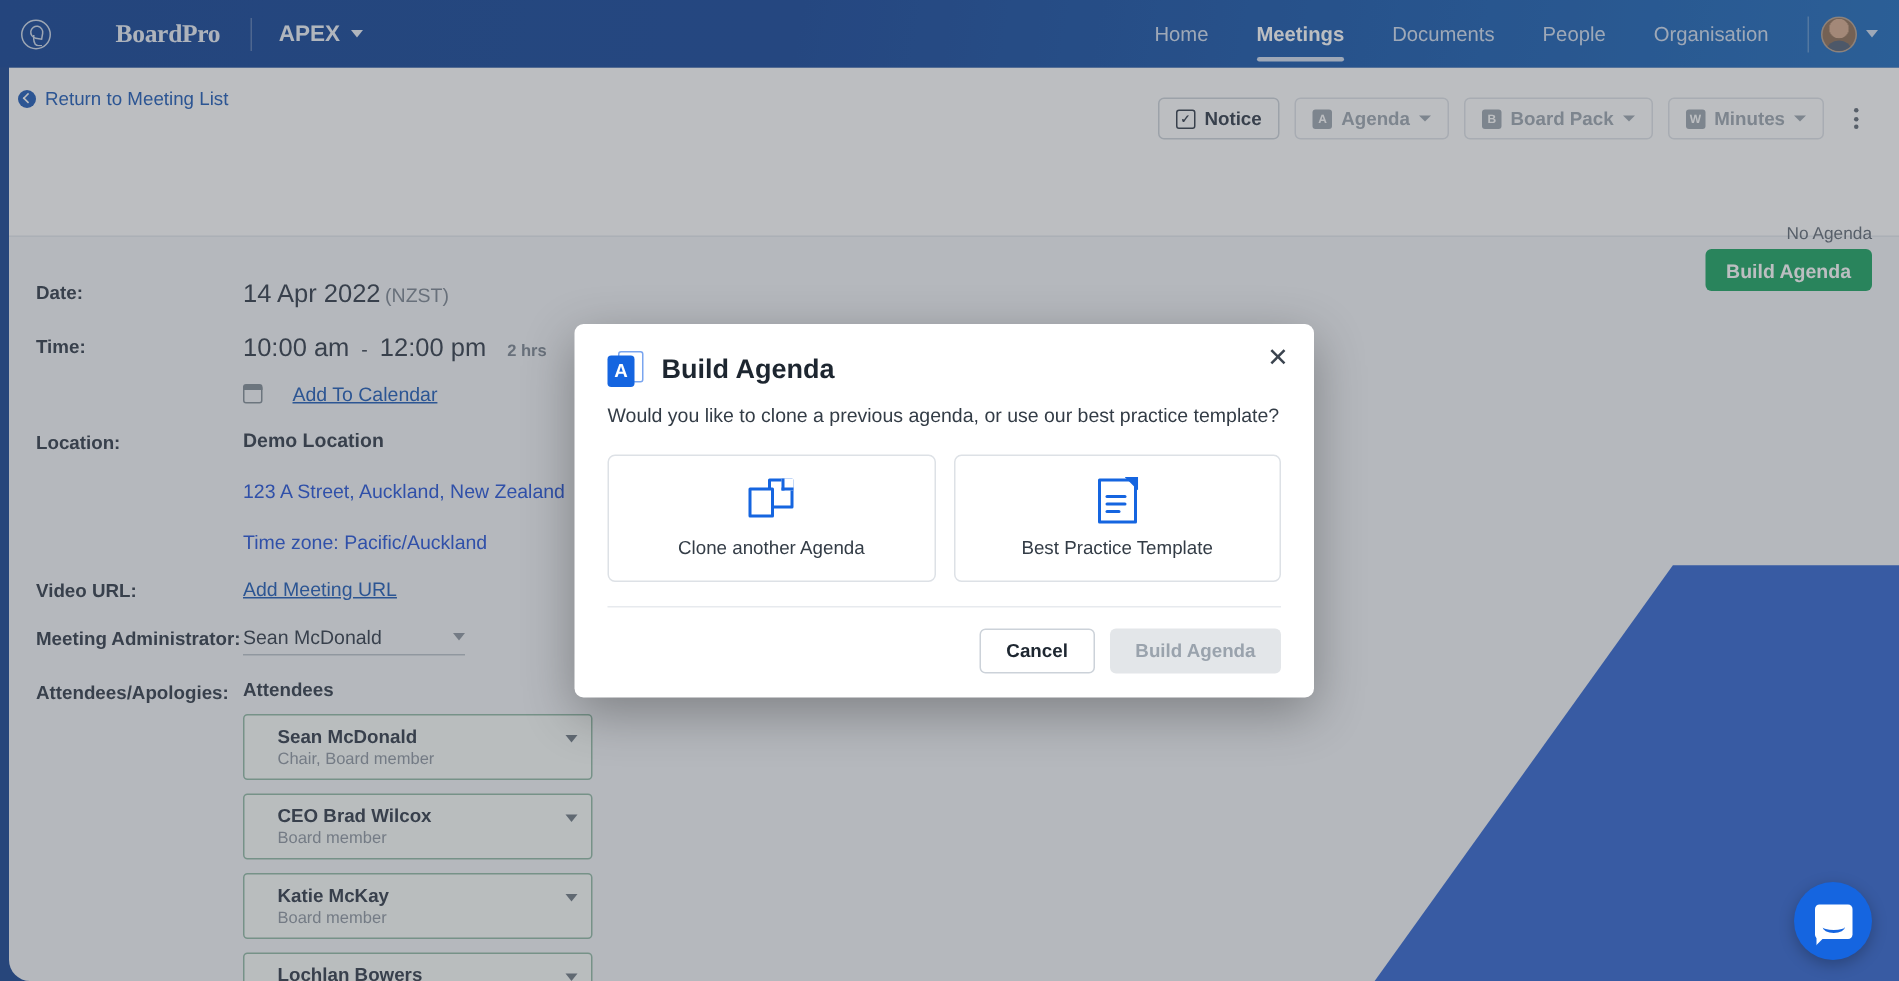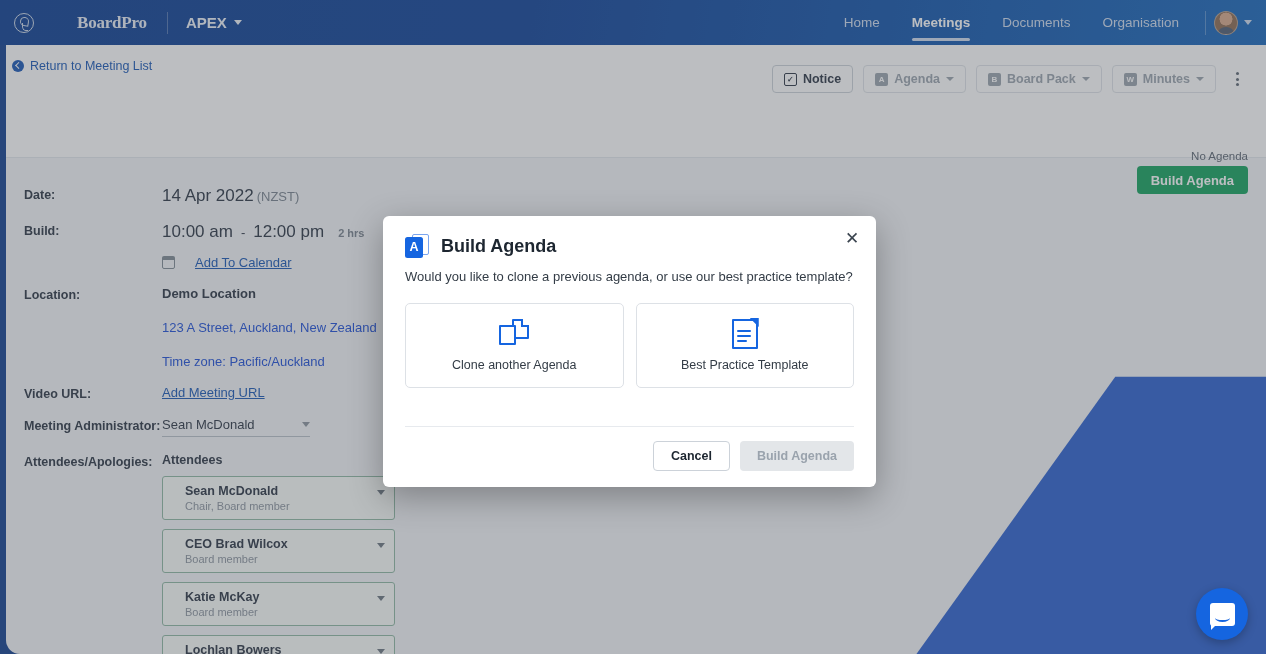--- a/index.html
+++ b/index.html
@@ -365,21 +365,21 @@
     clip-path: polygon(0 0, 100% 100%, 100% 0);
   }
   .ico-doc .ln {
     position: absolute; left: 5px; height: 2px; background: #1565e0; border-radius: 1px;
   }
   .ico-doc .ln1 { top: 11px; width: 14px; }
   .ico-doc .ln2 { top: 16px; width: 14px; }
   .ico-doc .ln3 { top: 21px; width: 10px; }
 
   .modal-footer {
-    margin-top: 38px;
+    margin-top: 16px;
     border-top: 1px solid #e7eaee;
     padding-top: 14px;
     display: flex; justify-content: flex-end; align-items: center; gap: 10px;
   }
   .btn-cancel {
     height: 30px; padding: 0 17px;
     border: 1px solid #ccd2d9; border-radius: 4px; background: #fff;
     font-size: 12.5px; font-weight: bold; color: #1d2630;
     font-family: "Liberation Sans", sans-serif;
     cursor: pointer;
@@ -431,20 +431,21 @@
     <div class="brand-divider"></div>
     <div class="org-switch">
       <span>APEX</span>
       <span class="caret-down"></span>
     </div>
 
     <div class="nav-links">
       <div class="nav-link">Home</div>
       <div class="nav-link active">Meetings</div>
       <div class="nav-link">Documents</div>
+      <div class="nav-link">People</div>
       <div class="nav-link">Organisation</div>
       <div class="nav-sep"></div>
       <div class="avatar-wrap">
         <div class="avatar"></div>
         <span class="caret-down avatar-caret"></span>
       </div>
     </div>
   </div>
 
   <div class="page">
@@ -490,21 +491,21 @@
     <div class="detail">
 
       <div class="row">
         <div class="row-label">Date:</div>
         <div class="row-value">
           <span class="v-date">14 Apr 2022</span><span class="v-dim">(NZST)</span>
         </div>
       </div>
 
       <div class="row">
-        <div class="row-label">Build:</div>
+        <div class="row-label">Time:</div>
         <div class="row-value">
           <div>
             <span class="v-time">10:00 am</span><span class="v-dash">-</span><span class="v-time">12:00 pm</span><span class="v-dur">2 hrs</span>
           </div>
           <div class="cal-link">
             <span class="cal-ico"></span>
             <span>Add To Calendar</span>
           </div>
         </div>
       </div>

